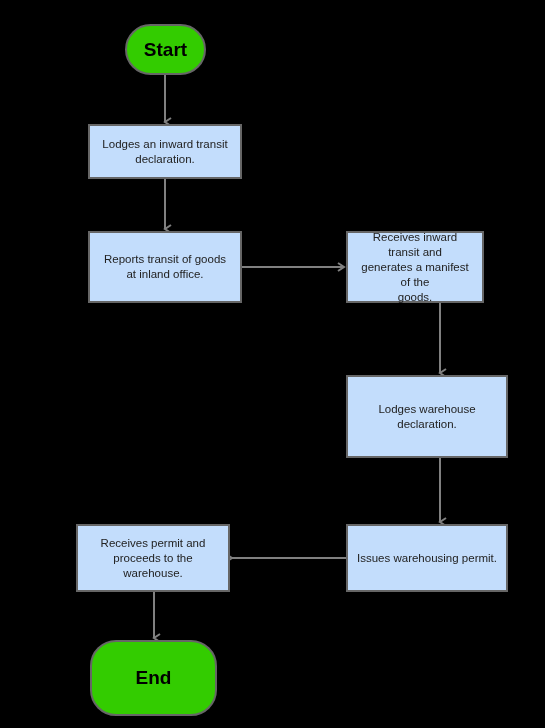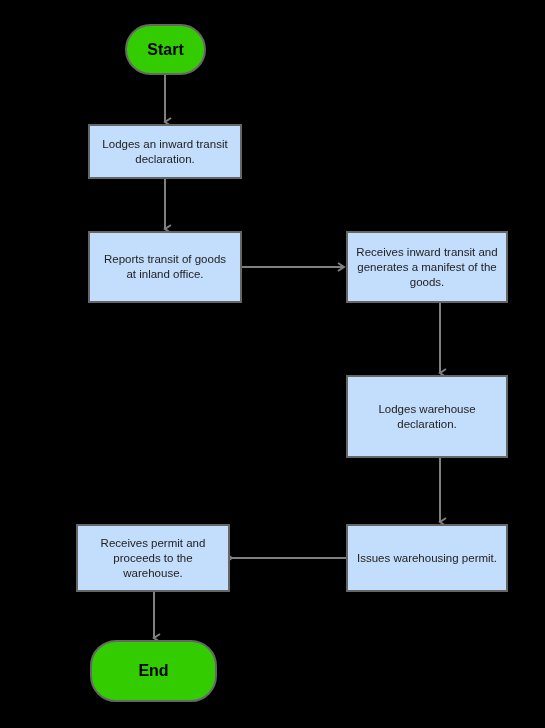--- a/index.html
+++ b/index.html
@@ -42,21 +42,21 @@
     color: #222222;
     font-size: 11.5px;
     line-height: 15px;
     padding: 0 8px;
   }
   .node-terminator {
     background: #33cc00;
     border: 2px solid #666666;
     border-radius: 26px;
     color: #000000;
-    font-size: 16px;
+    font-size: 19px;
     font-weight: bold;
     line-height: 20px;
   }
   .node-label {
     display: block;
     width: 100%;
     white-space: pre-line;
   }
 </style>
 </head>
@@ -99,38 +99,38 @@
   <div class="node node-process" style="left:88px; top:124px; width:154px; height:55px;">
     <span class="node-label">Lodges an inward transit
 declaration.</span>
   </div>
 
   <div class="node node-process" style="left:88px; top:231px; width:154px; height:72px;">
     <span class="node-label">Reports transit of goods
 at inland office.</span>
   </div>
 
-  <div class="node node-process" style="left:346px; top:231px; width:162px; height:72px;">
+  <div class="node node-process" style="left:346px; top:231px; width:138px; height:72px;">
     <span class="node-label">Receives inward transit and
 generates a manifest of the
 goods.</span>
   </div>
 
   <div class="node node-process" style="left:346px; top:375px; width:162px; height:83px;">
     <span class="node-label">Lodges warehouse
 declaration.</span>
   </div>
 
   <div class="node node-process" style="left:76px; top:524px; width:154px; height:68px;">
     <span class="node-label">Receives permit and
 proceeds to the
 warehouse.</span>
   </div>
 
   <div class="node node-process" style="left:346px; top:524px; width:162px; height:68px;">
     <span class="node-label">Issues warehousing permit.</span>
   </div>
 
-  <div class="node node-terminator" style="left:90px; top:640px; width:127px; height:62px;">
+  <div class="node node-terminator" style="left:90px; top:640px; width:127px; height:76px;">
     <span class="node-label">End</span>
   </div>
 
 </div>
 
 </body></html>

